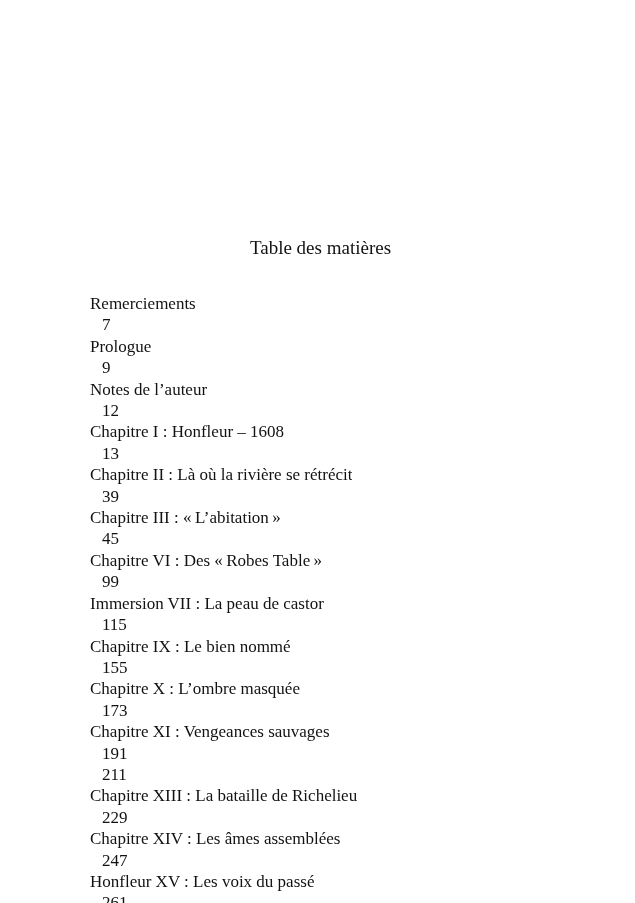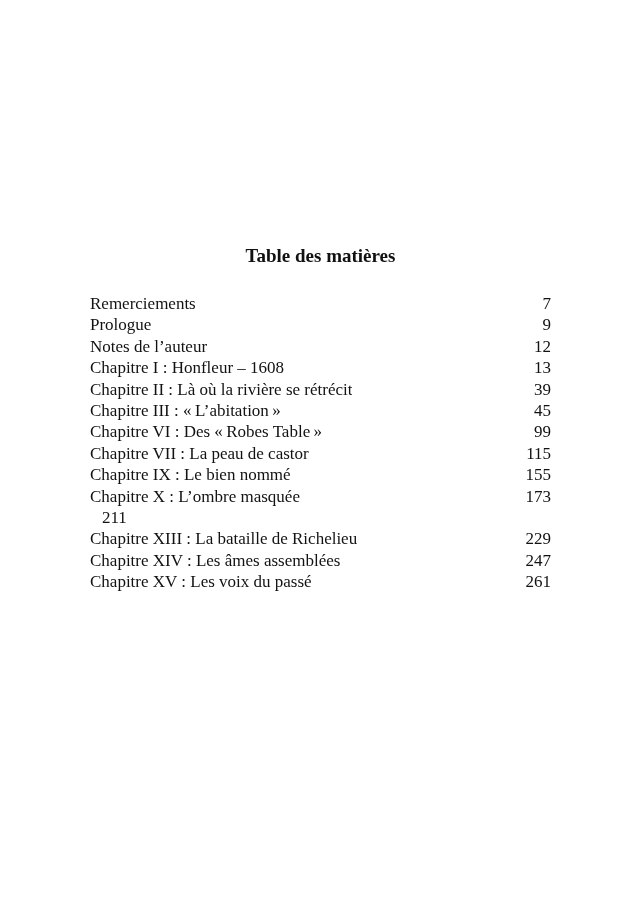--- a/index.html
+++ b/index.html
@@ -15,41 +15,42 @@
   .page {
     position: relative;
     width: 635px;
     height: 903px;
     background: #ffffff;
     color: #121212;
     font-family: "Liberation Serif", "DejaVu Serif", serif;
   }
   .toc-title {
     position: absolute;
-    top: 245px;
+    top: 237px;
     left: 90px;
     width: 461px;
     margin: 0;
     text-align: center;
     font-size: 19px;
-    font-weight: 700;
+    font-weight: 400;
     color: #111111;
   }
   .toc-list {
     position: absolute;
     top: 293px;
     left: 90px;
     width: 461px;
     font-size: 17px;
     line-height: 21.4px;
   }
   .toc-row {
     display: flex;
     justify-content: space-between;
     align-items: baseline;
+    flex-direction: column;
   }
   .toc-label {
     white-space: nowrap;
     overflow: hidden;
   }
   .toc-page {
     text-align: right;
     padding-left: 12px;
   }
 </style>
@@ -90,47 +91,51 @@
   </div>
 
 
 
   <div class="toc-row">
     <span class="toc-label">Chapitre VI : Des « Robes Table »</span>
     <span class="toc-page">99</span>
   </div>
 
   <div class="toc-row">
-    <span class="toc-label">Chapitre VII : La peau de castor</span>
+    <span class="toc-label">Immersion VII : La peau de castor</span>
     <span class="toc-page">115</span>
   </div>
 
   <div class="toc-row">
     <span class="toc-label">Chapitre IX : Le bien nommé</span>
     <span class="toc-page">155</span>
   </div>
 
   <div class="toc-row">
     <span class="toc-label">Chapitre X : L’ombre masquée</span>
     <span class="toc-page">173</span>
   </div>
 
+  <div class="toc-row">
+    <span class="toc-label">Chapitre XI : Vengeances sauvages</span>
+    <span class="toc-page">191</span>
+  </div>
 
   <div class="toc-row">
     <span class="toc-page">211</span>
   </div>
 
   <div class="toc-row">
     <span class="toc-label">Chapitre XIII : La bataille de Richelieu</span>
     <span class="toc-page">229</span>
   </div>
 
   <div class="toc-row">
     <span class="toc-label">Chapitre XIV : Les âmes assemblées</span>
     <span class="toc-page">247</span>
   </div>
 
   <div class="toc-row">
-    <span class="toc-label">Chapitre XV : Les voix du passé</span>
+    <span class="toc-label">Honfleur XV : Les voix du passé</span>
     <span class="toc-page">261</span>
   </div>
 </div>
 </div>
 
 </body></html>

